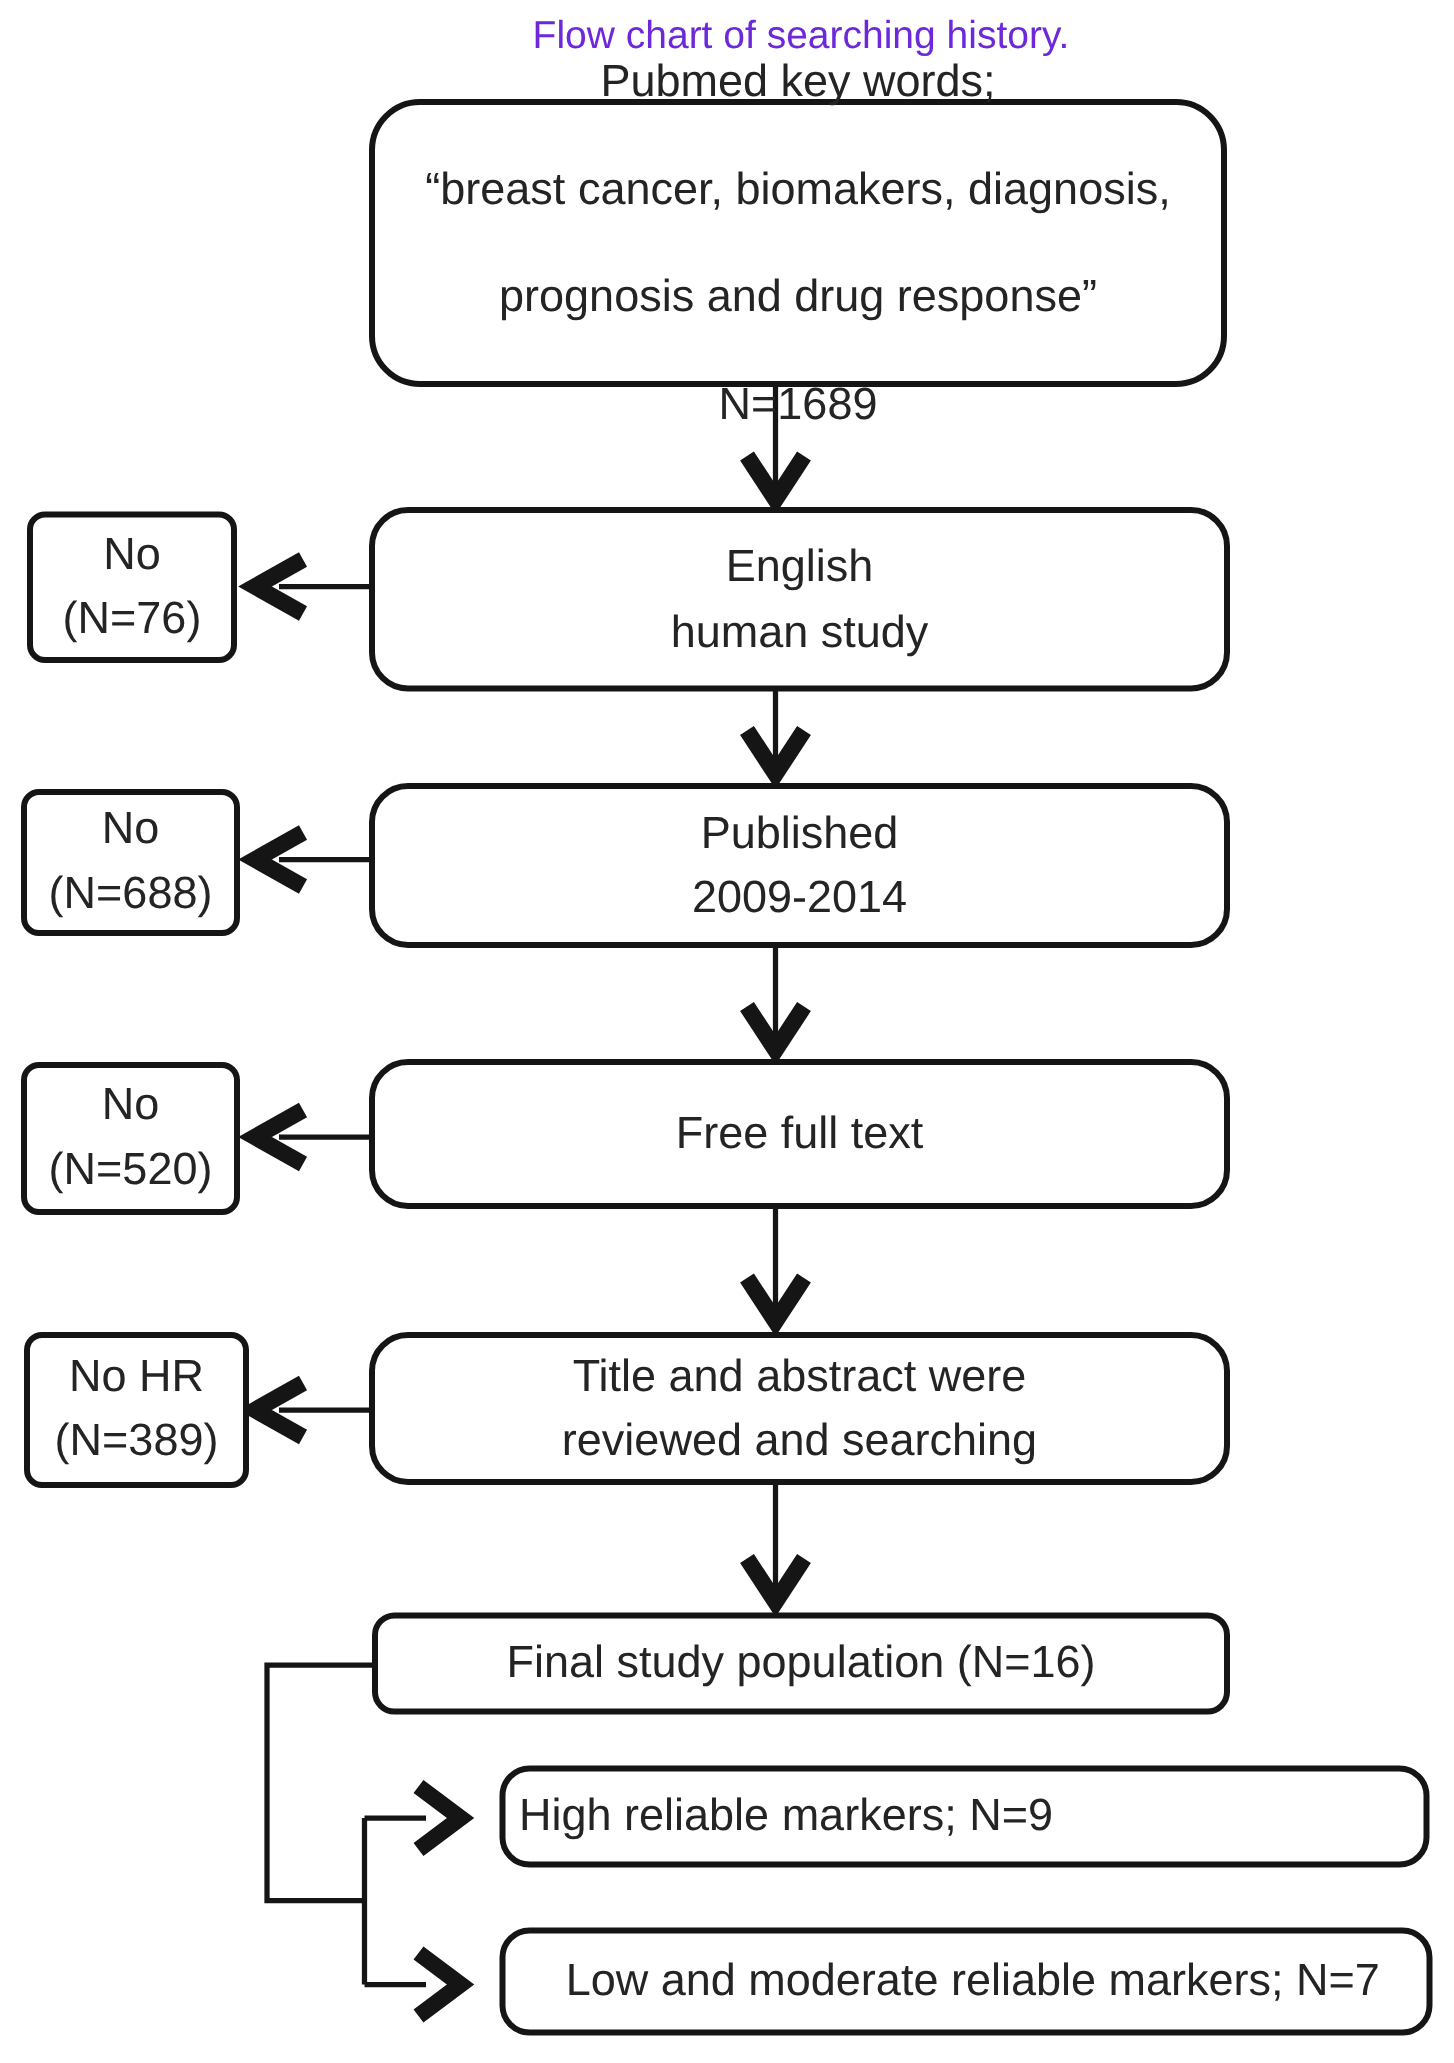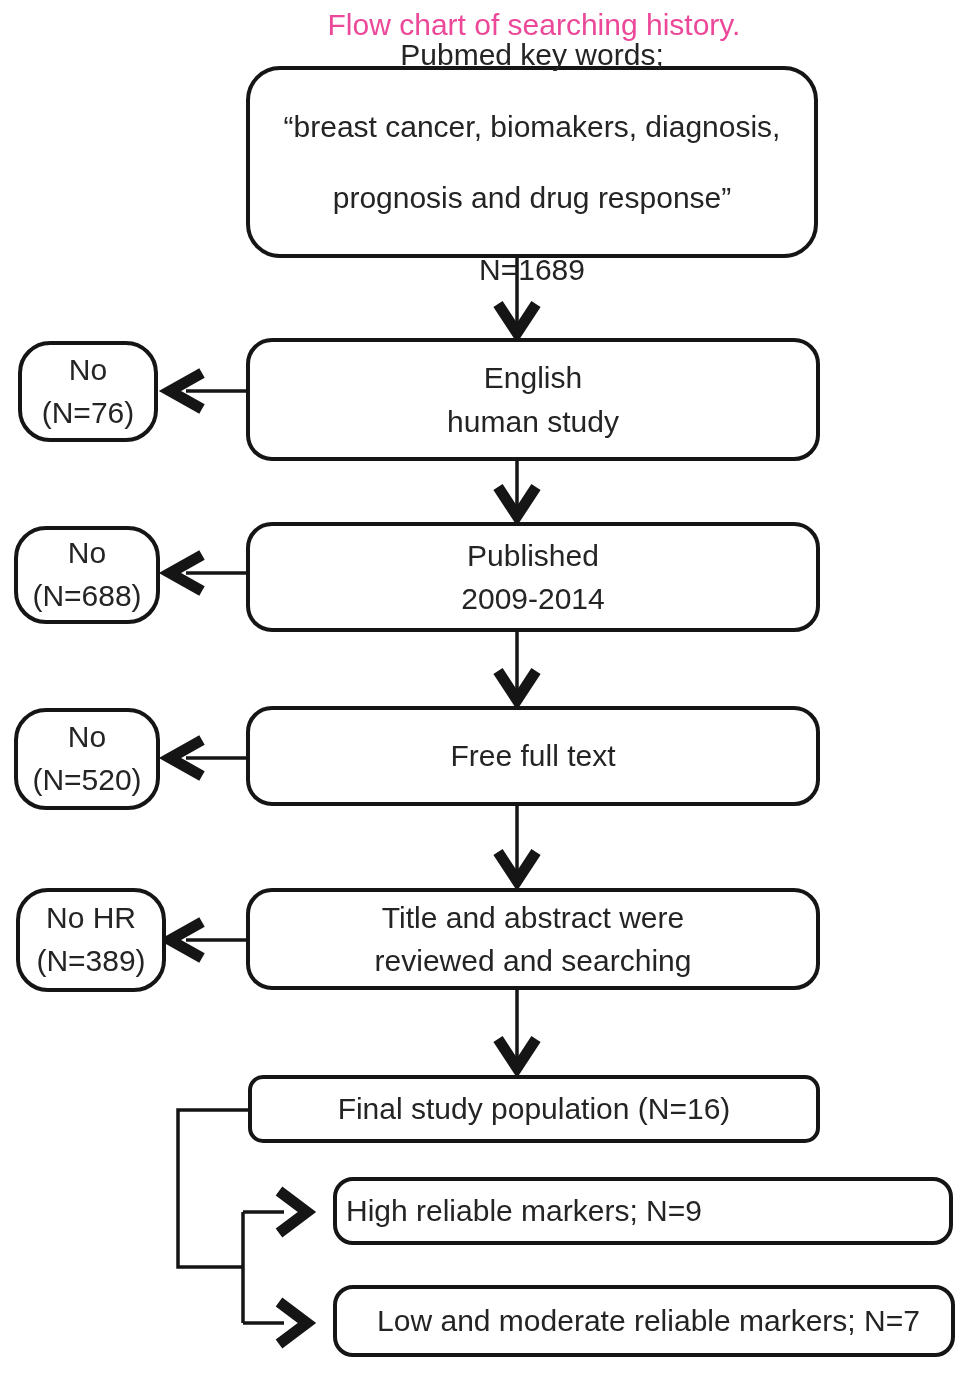--- a/index.html
+++ b/index.html
@@ -11,41 +11,41 @@
     font-family: "Liberation Sans", sans-serif;
     color: #1f1f1f;
     overflow: hidden;
   }
   .title {
     position: absolute;
     left: 248px;
     top: 8px;
     width: 572px;
     text-align: center;
-    font-size: 30px;
-    color: #ec4899;
+    font-size: 26px;
+    color: #6d28d9;
     white-space: nowrap;
   }
   .node {
     position: absolute;
     box-sizing: border-box;
     border: 4px solid #151515;
     background: #ffffff;
     display: flex;
     flex-direction: column;
     justify-content: center;
     align-items: center;
     text-align: center;
     font-size: 30px;
     line-height: 1.45;
     color: #242424;
   }
   .node.main { border-radius: 26px; }
   .node.top  { border-radius: 34px; }
-  .node.side { border-radius: 32px; line-height: 1.42; }
+  .node.side { border-radius: 12px; line-height: 1.42; }
   .node.leaf {
     border-radius: 20px;
     align-items: flex-start;
     padding-left: 9px;
     white-space: nowrap;
   }
   .line { white-space: nowrap; }
   #connectors {
     position: absolute;
     left: 0; top: 0;

